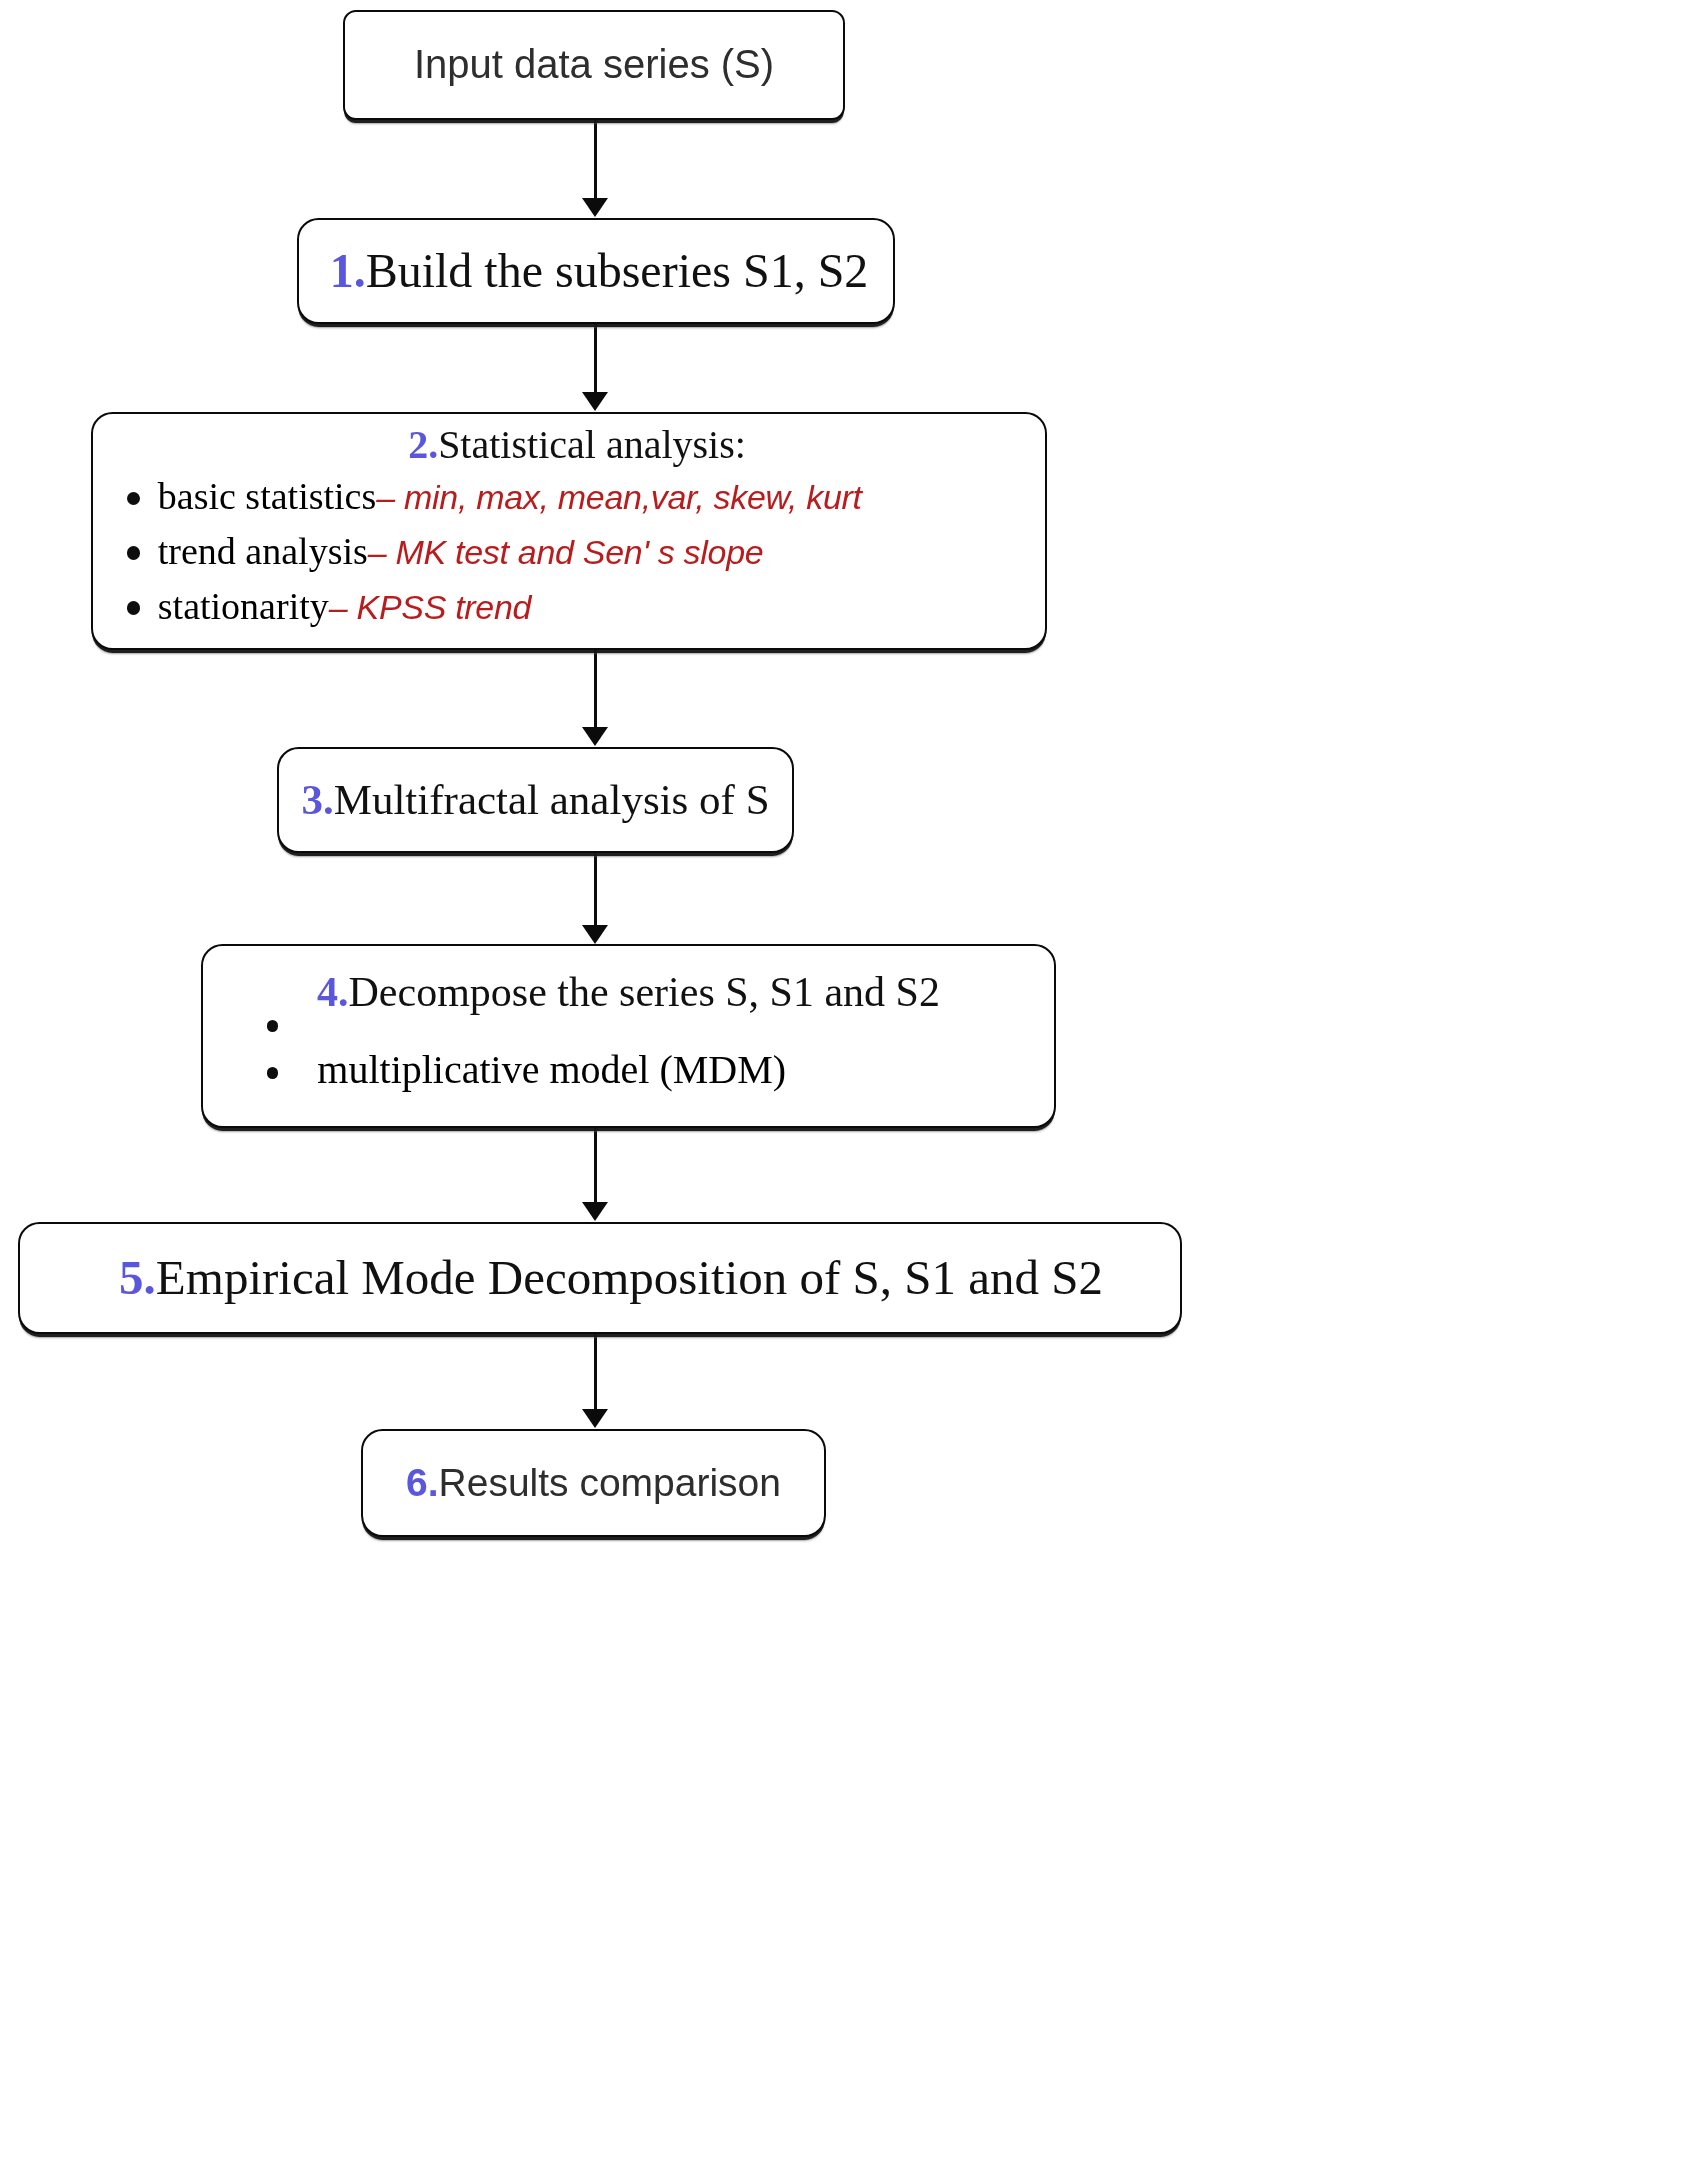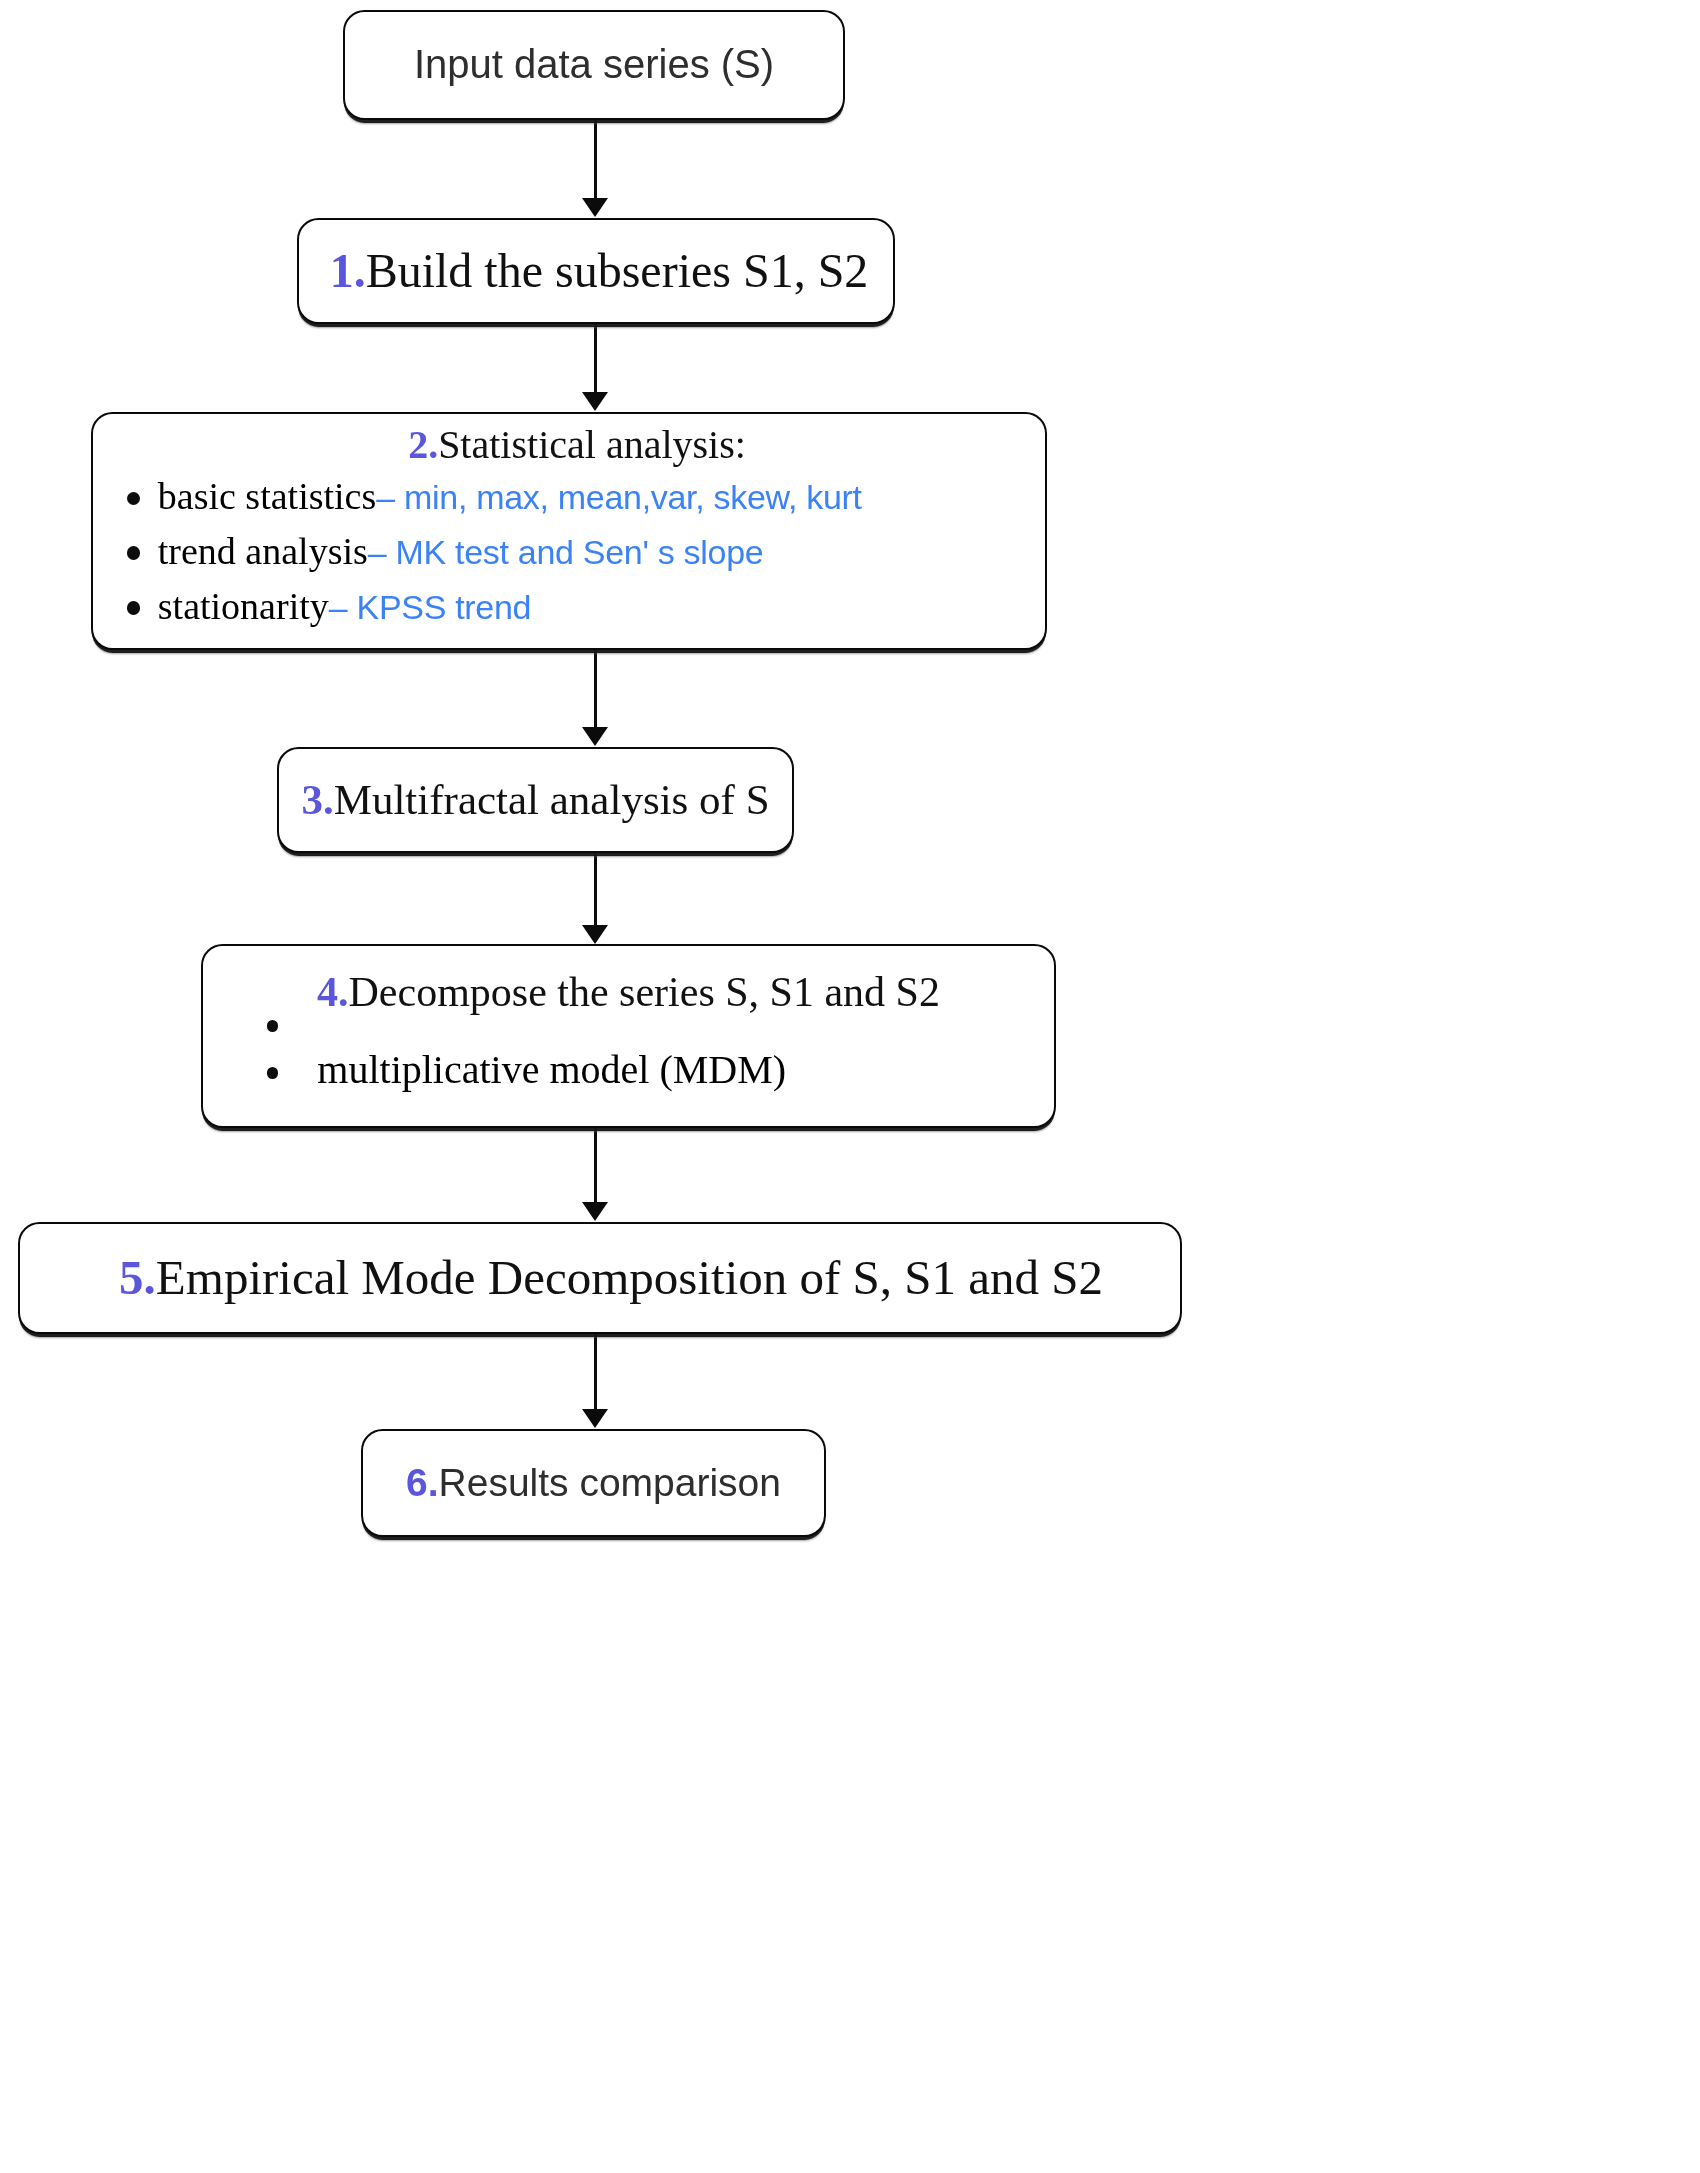--- a/index.html
+++ b/index.html
@@ -83,22 +83,23 @@
     background: #0d0d0d;
     flex: 0 0 auto;
     position: relative;
     top: -3.9px;
   }
   .bullet-text {
     display: inline-block;
   }
   .sub {
     font-family: "Liberation Sans", "DejaVu Sans", sans-serif;
-    color: #3b82f6;
+    color: #b91c1c;
     letter-spacing: -0.3px;
+    font-style: italic;
   }
 
   
   .connector {
     position: absolute;
     z-index: 1;
   }
   .conn-line {
     position: absolute;
     left: 0;
@@ -109,21 +110,21 @@
   .arrowhead {
     position: absolute;
     width: 0;
     height: 0;
     border-left: 13.7px solid transparent;
     border-right: 13.7px solid transparent;
     border-top: 19.6px solid #0b0b0b;
   }
 
   
-  #node-input      { left: 343px;  top: 9.8px;   width: 502px;  height: 110px; }
+  #node-input      { left: 343px;  top: 9.8px;   width: 502px;  height: 110px; border-radius: 13px; }
   #node-step1      { left: 297px;  top: 218px;  width: 598px;  height: 106px; }
   #node-step2      { left: 91px;   top: 412px;  width: 956px; height: 238px; padding-left: 16px; }
   #node-step3      { left: 277px;  top: 747px;  width: 517px;  height: 106px; }
   #node-step4      { left: 201px;  top: 944px;  width: 855px;  height: 184px; }
   #node-step5      { left: 17.6px;   top: 1222px; width: 1164px; height: 112px; }
   #node-step6      { left: 361px;  top: 1429px; width: 465px;  height: 108px; }
 
   
   #conn-0 { left: 594px; top: 120px;  height: 98px; }
   #conn-1 { left: 594px; top: 323px;  height: 88px;  }

